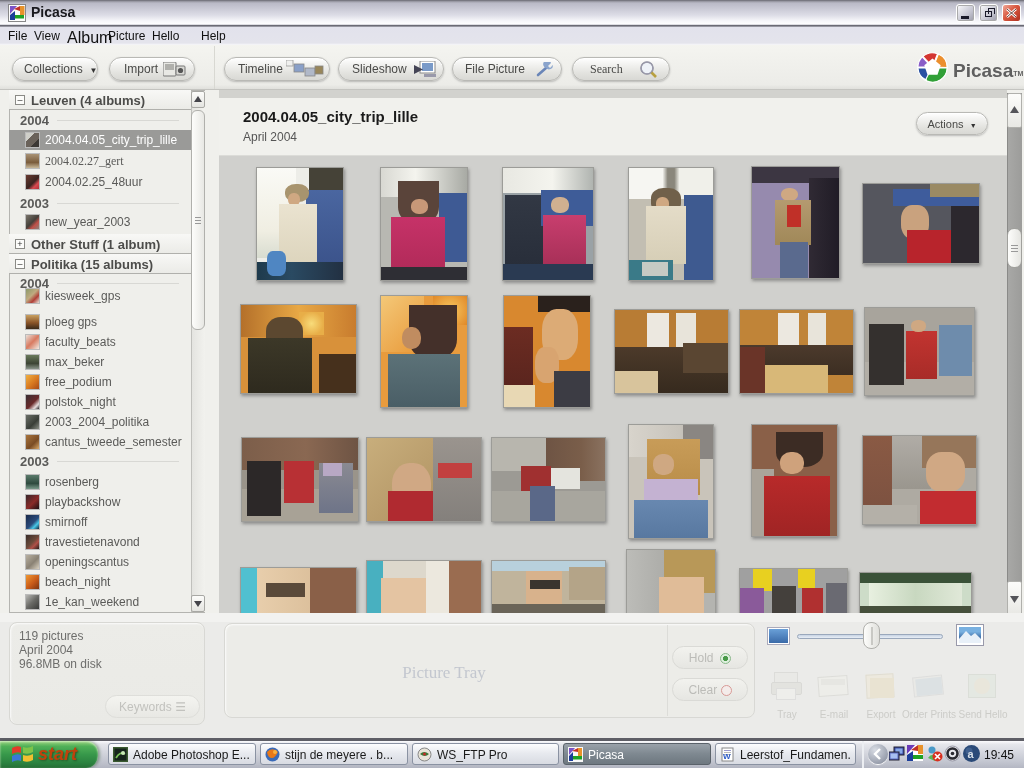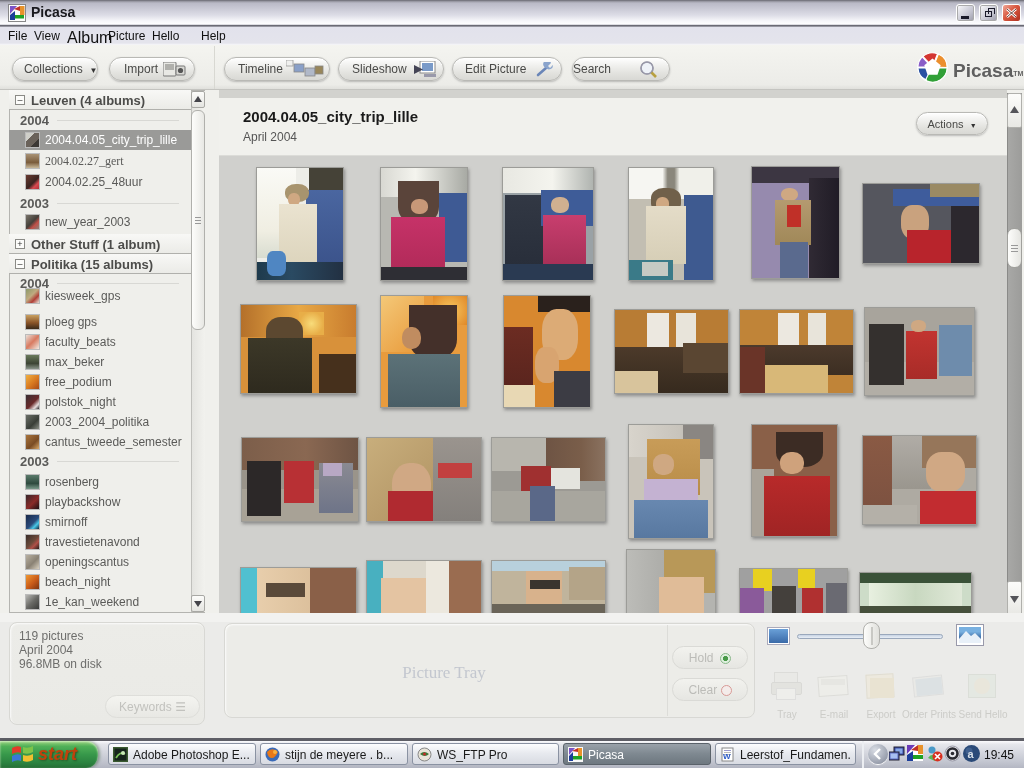--- a/index.html
+++ b/index.html
@@ -75,26 +75,26 @@
  <rect x="19" y="8" width="10" height="8" fill="#b0b8c8" stroke="#888" stroke-width=".8"></rect>
  <rect x="29" y="6" width="8" height="8" fill="#98865a" stroke="#888" stroke-width=".8"></rect>
   </svg>
 <div class="pill" style="left:338px;top:57px;width:106px;height:24px;line-height:23px;text-align:left;padding-left:13px;">Slideshow</div>
 <svg class="abs" style="left:414px;top:61px;" width="24" height="17" viewBox="0 0 24 17">
  <rect x="6" y="0" width="15" height="12" fill="#fff" stroke="#888" stroke-width="1"></rect>
  <rect x="8" y="2" width="11" height="8" fill="#7a9ac8"></rect>
  <polygon points="0,4 9,8.5 0,13" fill="#445"></polygon>
  <rect x="10" y="13" width="12" height="3" fill="#99a"></rect>
   </svg>
-<div class="pill" style="left:452px;top:57px;width:110px;height:24px;line-height:23px;text-align:left;padding-left:12px;">Edit Picture</div>
+<div class="pill" style="left:452px;top:57px;width:110px;height:24px;line-height:23px;text-align:left;padding-left:12px;">File Picture</div>
 <svg class="abs" style="left:536px;top:62px;" width="20" height="15" viewBox="0 0 20 15">
  <path d="M2 13 L10 6" stroke="#6a86b8" stroke-width="2.6" stroke-linecap="round"></path>
  <path d="M10 6 a4 4 0 1 1 5 -5 l-3 3 2 2 3 -3 a4 4 0 0 1 -7 3z" fill="#8aa4cc"></path>
   </svg>
-<div class="pill" style="left:572px;top:57px;width:98px;height:24px;line-height:23px;text-align:left;">Search</div>
+<div class="pill" style="left:572px;top:57px;width:98px;height:24px;line-height:23px;text-align:left;padding-left:17px;font-family:Liberation Serif, serif;">Search</div>
 <svg class="abs" style="left:638px;top:60px;" width="22" height="20" viewBox="0 0 22 20">
  <circle cx="9" cy="8" r="6" fill="#eef2f8" stroke="#889" stroke-width="1.6"></circle>
  <circle cx="9" cy="8" r="6" fill="none" stroke="#aab" stroke-width=".6"></circle>
  <line x1="13.5" y1="12.5" x2="18" y2="17" stroke="#b8a040" stroke-width="2.6"></line>
   </svg>
 
 <svg class="abs" style="left:917px;top:52px;" width="31" height="31" viewBox="0 0 34 34">
  <circle cx="17" cy="17" r="16.5" fill="#fff"></circle>
  <path d="M17 16 L6.5 4.8 A16 16 0 0 1 22.5 1.9 Z" fill="#d43632" stroke="#fff" stroke-width="1.2"></path>
  <path d="M17.8 16.5 L23.5 2.3 A16 16 0 0 1 33 17 Z" fill="#eb8f2e" stroke="#fff" stroke-width="1.2"></path>

